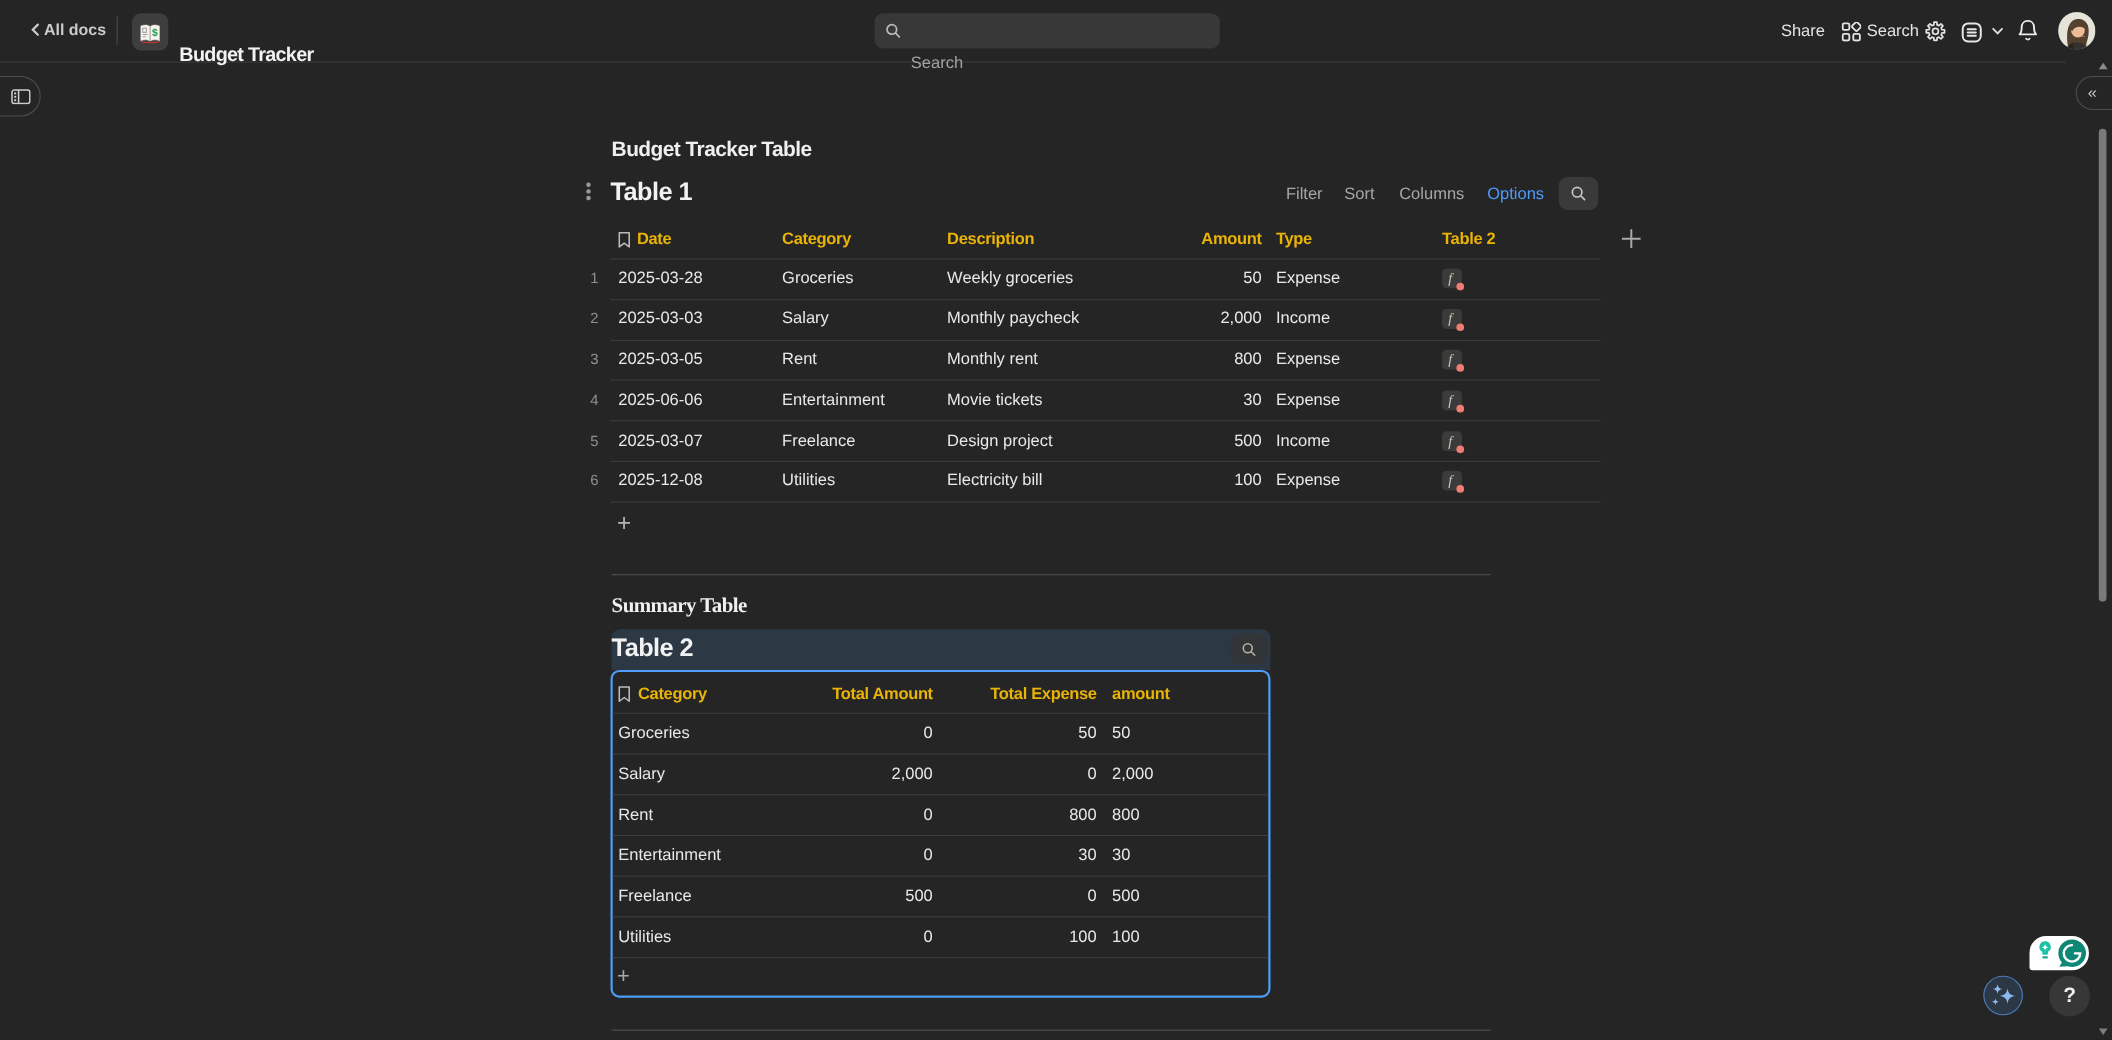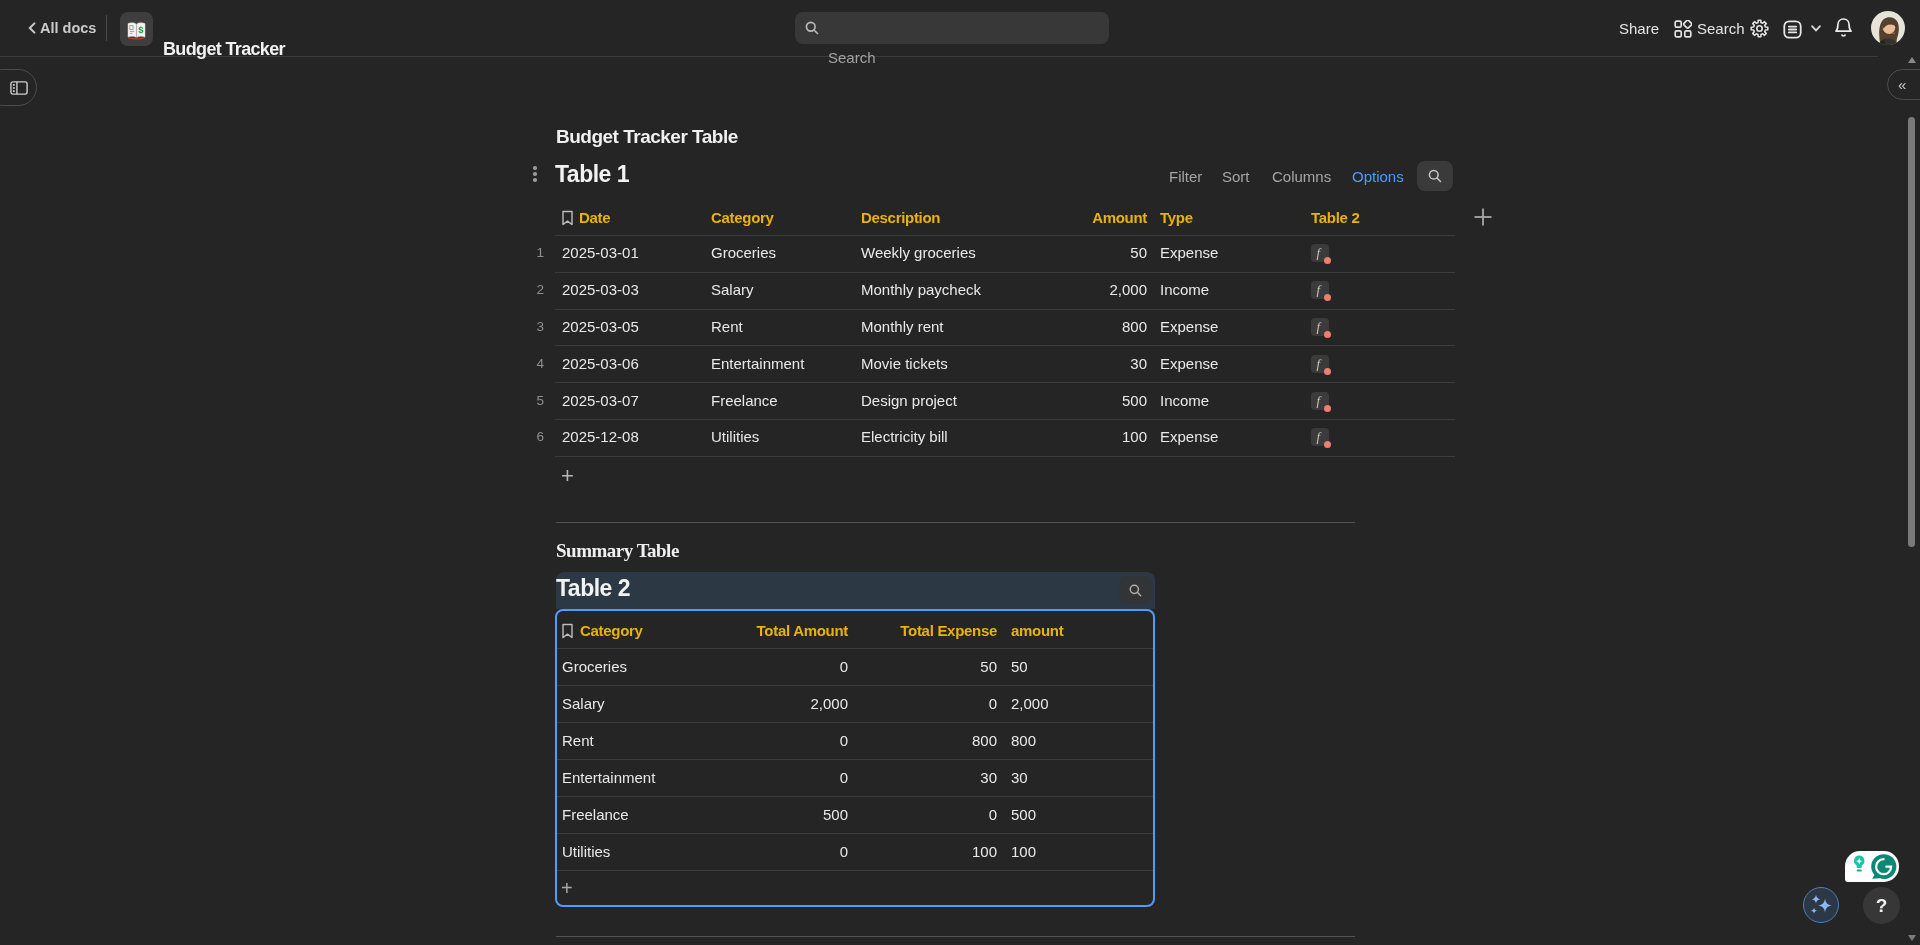--- a/index.html
+++ b/index.html
@@ -168,21 +168,21 @@
     <span class="cell hdr c5">Type</span>
     <span class="cell hdr" style="left:1311px;">Table 2</span>
     <svg style="position:absolute;left:1474px;top:-1px;" width="18" height="18" viewBox="0 0 18 18" stroke="#a9a9a9" stroke-width="1.8">
       <line x1="9" y1="0.5" x2="9" y2="17.5"></line>
       <line x1="0.5" y1="9" x2="17.5" y2="9"></line>
     </svg>
   </div>
 <div class="hline" style="left:555px;top:235px;width:900px;"></div>
 <div class="row" style="top:244.4px;height:18px;line-height:18px;">
     <span class="num">1</span>
-    <span class="cell c1">2025-03-01</span>
+    <span class="cell c1">2025-03-28</span>
     <span class="cell c2">Groceries</span>
     <span class="cell c3">Weekly groceries</span>
     <span class="cell amt">50</span>
     <span class="cell c5">Expense</span>
     <div class="fx" style="top:0px;">
       <i>f</i>
       <b></b>
     </div>
   </div>
 <div class="hline" style="left:555px;top:271.8px;width:900px;"></div>
@@ -207,21 +207,21 @@
     <span class="cell amt">800</span>
     <span class="cell c5">Expense</span>
     <div class="fx" style="top:0px;">
       <i>f</i>
       <b></b>
     </div>
   </div>
 <div class="hline" style="left:555px;top:345.4px;width:900px;"></div>
 <div class="row" style="top:354.8px;height:18px;line-height:18px;">
     <span class="num">4</span>
-    <span class="cell c1">2025-03-06</span>
+    <span class="cell c1">2025-06-06</span>
     <span class="cell c2">Entertainment</span>
     <span class="cell c3">Movie tickets</span>
     <span class="cell amt">30</span>
     <span class="cell c5">Expense</span>
     <div class="fx" style="top:0px;">
       <i>f</i>
       <b></b>
     </div>
   </div>
 <div class="hline" style="left:555px;top:382.2px;width:900px;"></div>

